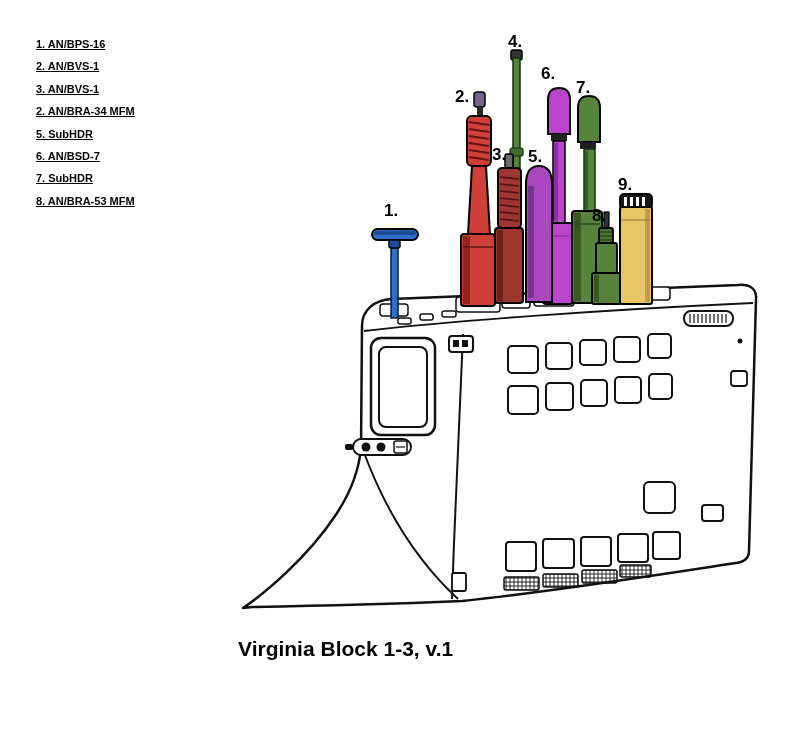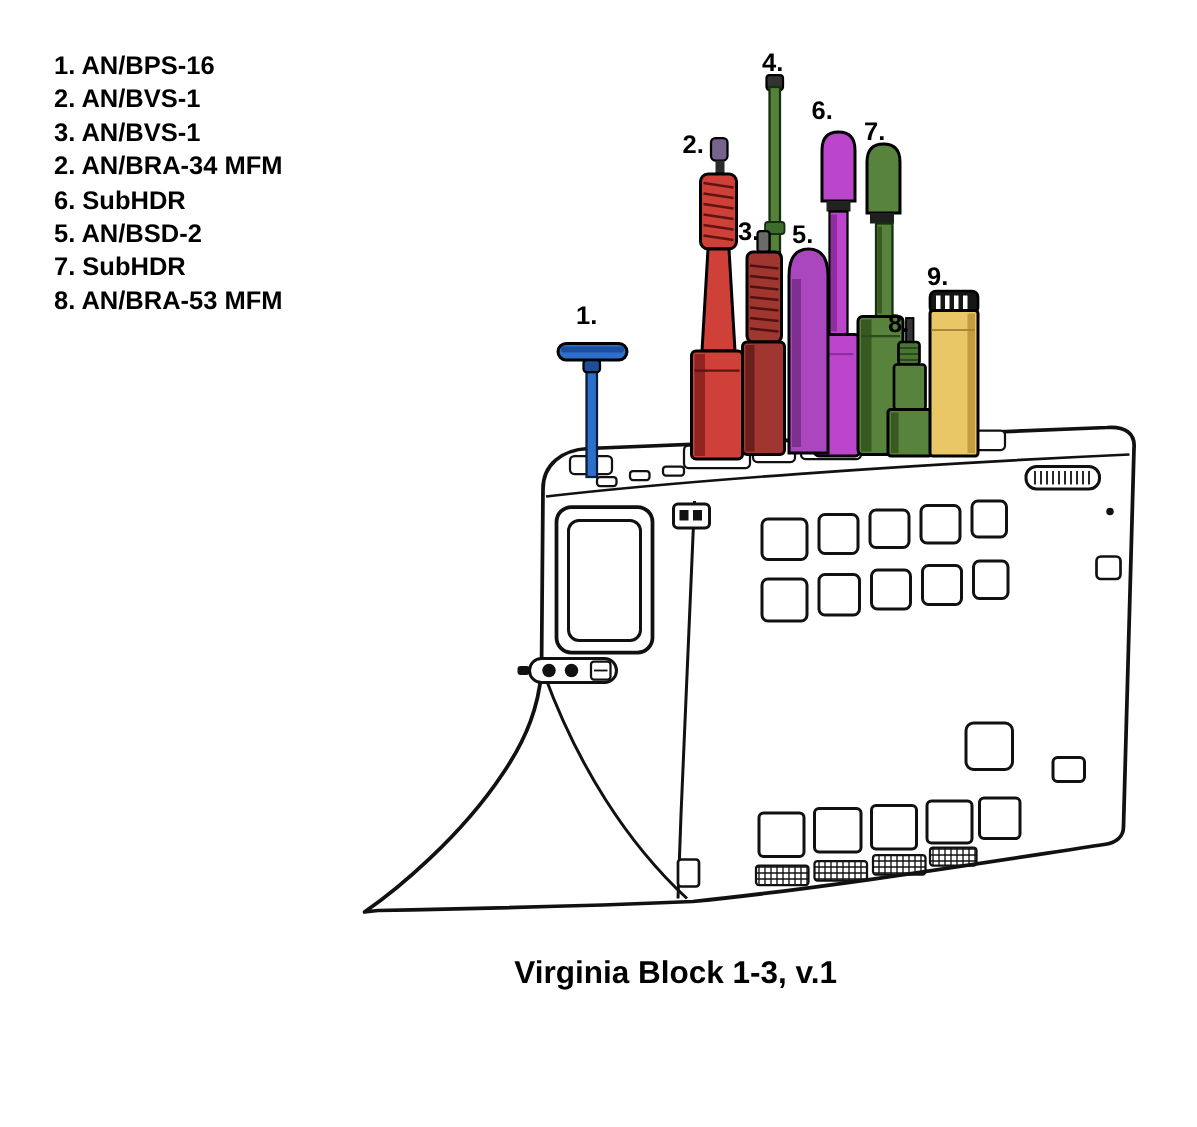--- a/index.html
+++ b/index.html
@@ -2,43 +2,43 @@
 <html><head>
 <meta charset="utf-8">
 <style>
   html,body{margin:0;padding:0;background:#fff;}
   .stage{
     position:relative;width:798px;height:751px;background:#ffffff;
     font-family:"Liberation Sans",sans-serif;overflow:hidden;color:#000;
   }
   .legend{
     position:absolute;left:36px;top:33px;
-    font-weight:bold;font-size:17px;line-height:22.4px;color:#000;
+    font-weight:bold;font-size:11px;line-height:22.4px;color:#000;text-decoration:underline;
   }
   .callout{
     position:absolute;font-weight:bold;font-size:17px;color:#000;
   }
   .caption{
-    position:absolute;left:238px;top:637px;width:320px;text-align:right;
+    position:absolute;left:238px;top:637px;width:320px;text-align:left;
     font-weight:bold;font-size:21px;color:#000;
   }
   svg.diagram{position:absolute;left:0;top:0;}
 </style>
 </head>
 <body>
 
 <div class="stage">
 
   <div class="legend">
     <div>1. AN/BPS-16</div>
     <div>2. AN/BVS-1</div>
     <div>3. AN/BVS-1</div>
     <div>2. AN/BRA-34 MFM</div>
-    <div>6. SubHDR</div>
-    <div>5. AN/BSD-2</div>
+    <div>5. SubHDR</div>
+    <div>6. AN/BSD-7</div>
     <div>7. SubHDR</div>
     <div>8. AN/BRA-53 MFM</div>
   </div>
 
   <svg class="diagram" width="798" height="751" viewBox="0 0 798 751" xmlns="http://www.w3.org/2000/svg">
     <defs>
       <pattern id="grid" width="4" height="4" patternUnits="userSpaceOnUse">
         <path d="M0 2H4M2 0V4" stroke="#111" stroke-width="0.9"></path>
       </pattern>
     </defs>

